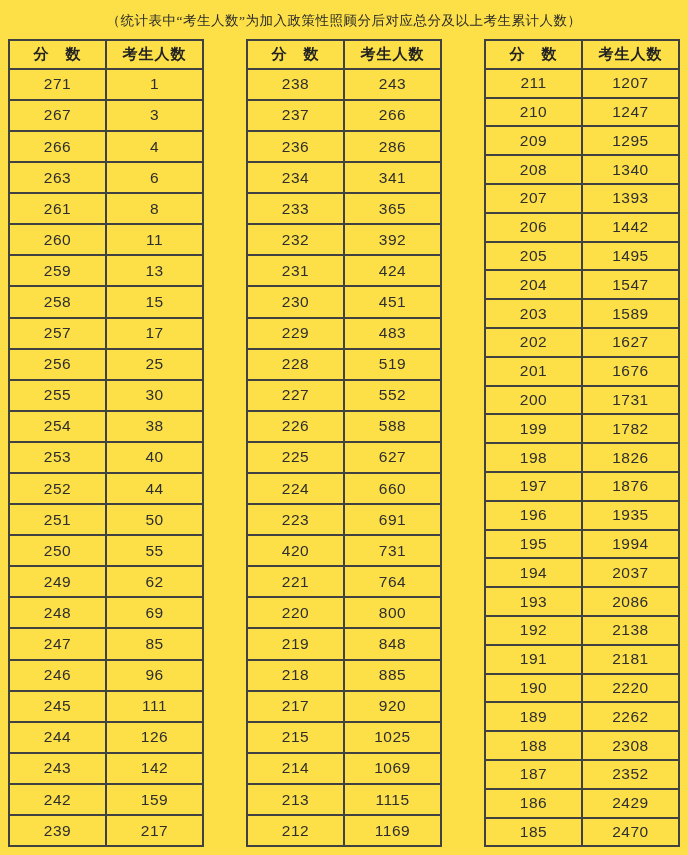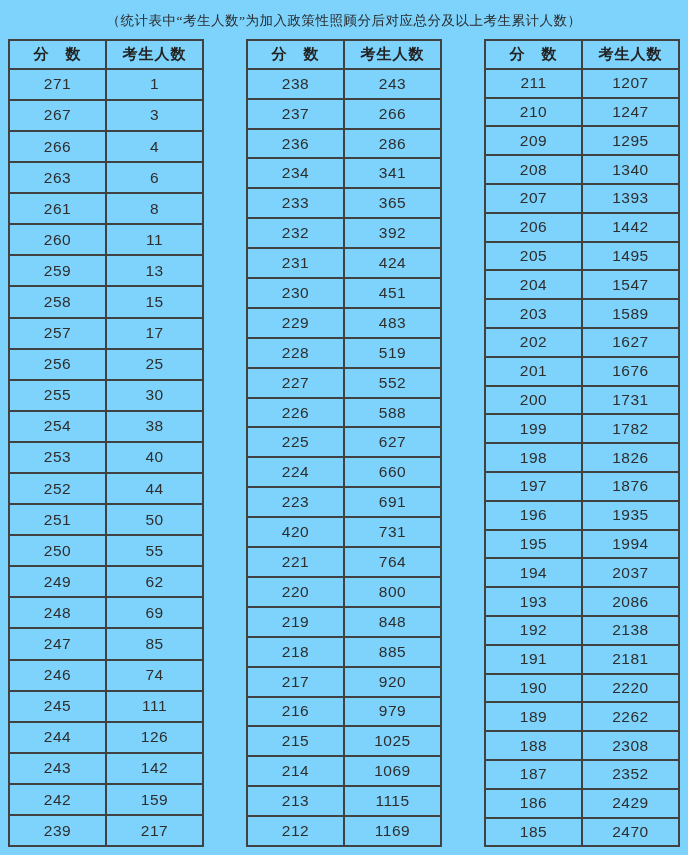--- a/index.html
+++ b/index.html
@@ -6,21 +6,21 @@
     margin: 0;
     padding: 0;
     background: #ffffff;
     width: 688px;
     height: 855px;
     font-family: "Liberation Sans", sans-serif;
   }
   .page {
     width: 688px;
     height: 855px;
-    background: #7dd3fc;
+    background: #fde047;
     box-sizing: border-box;
     overflow: hidden;
   }
   .note {
     text-align: center;
     font-family: "Liberation Serif", serif;
     font-size: 13.5px;
     color: #2a2a2a;
     padding-top: 12px;
     letter-spacing: 0.5px;
@@ -145,21 +145,21 @@
           <tr>
             <td>248</td>
             <td>69</td>
           </tr>
           <tr>
             <td>247</td>
             <td>85</td>
           </tr>
           <tr>
             <td>246</td>
-            <td>74</td>
+            <td>96</td>
           </tr>
           <tr>
             <td>245</td>
             <td>111</td>
           </tr>
           <tr>
             <td>244</td>
             <td>126</td>
           </tr>
           <tr>
@@ -260,24 +260,20 @@
             <td>219</td>
             <td>848</td>
           </tr>
           <tr>
             <td>218</td>
             <td>885</td>
           </tr>
           <tr>
             <td>217</td>
             <td>920</td>
-          </tr>
-          <tr>
-            <td>216</td>
-            <td>979</td>
           </tr>
           <tr>
             <td>215</td>
             <td>1025</td>
           </tr>
           <tr>
             <td>214</td>
             <td>1069</td>
           </tr>
           <tr>

